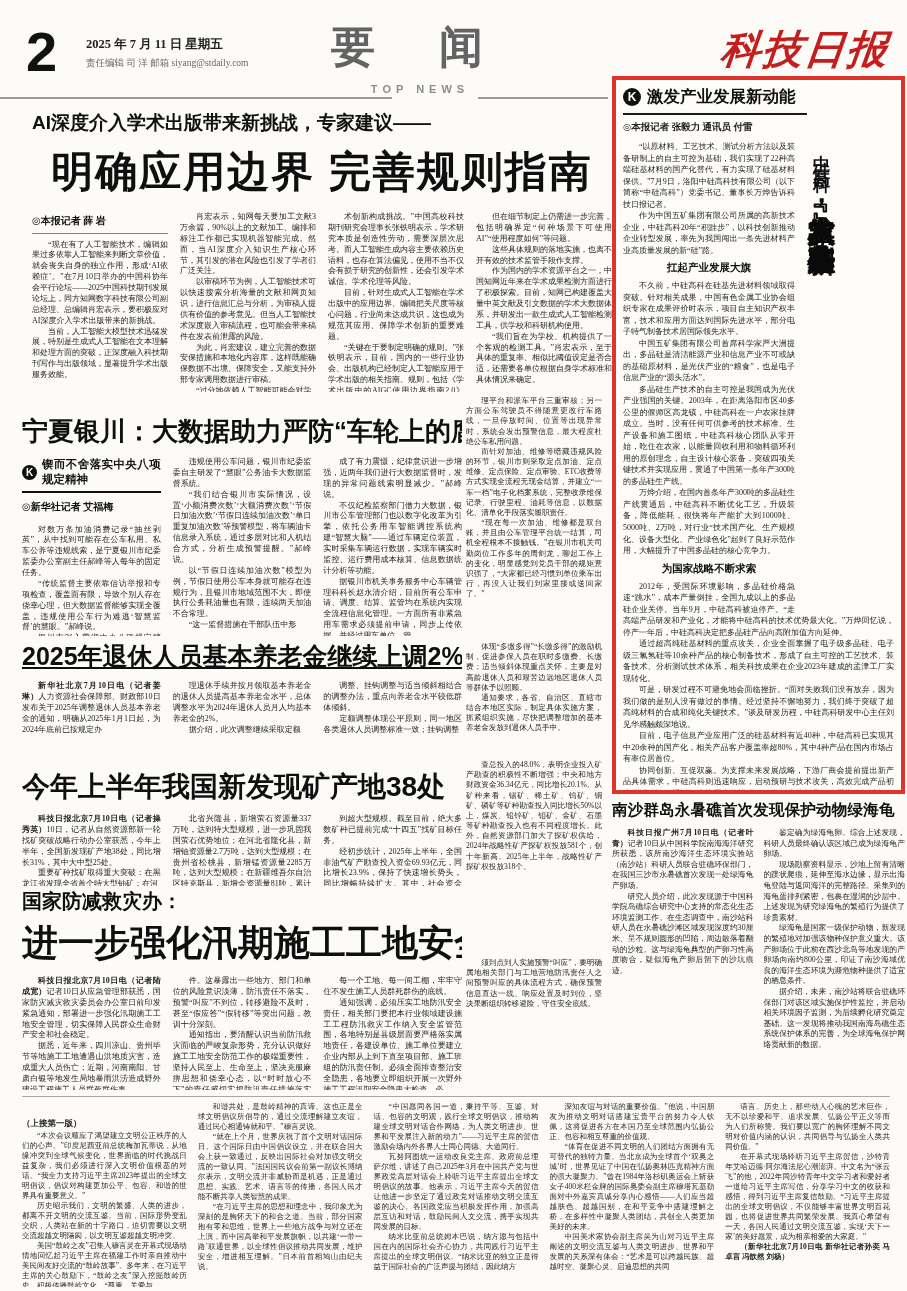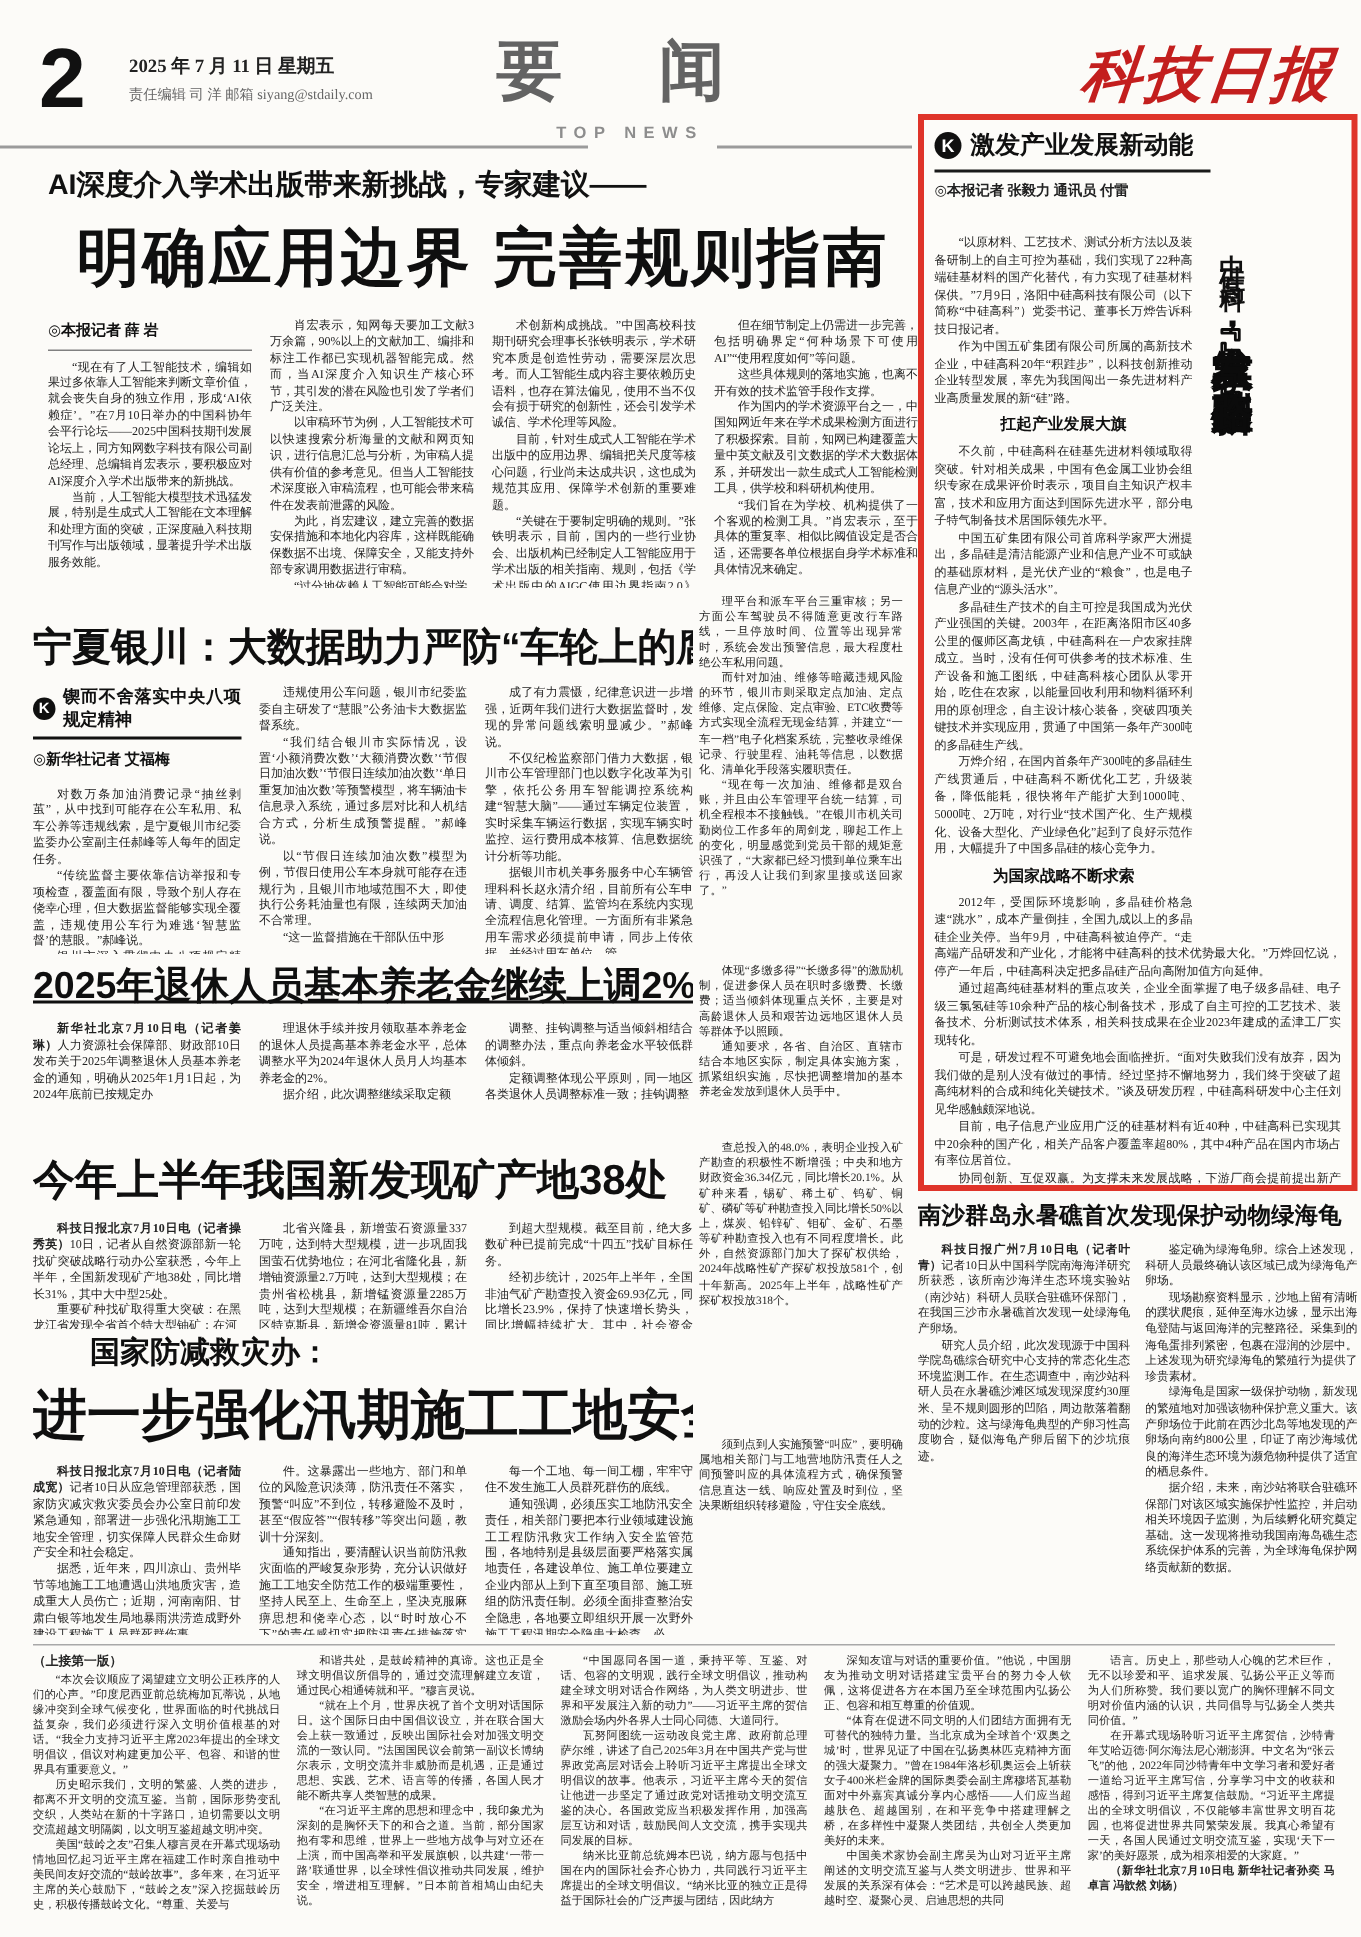--- a/index.html
+++ b/index.html
@@ -30,31 +30,31 @@
   .kicon{flex:0 0 auto;width:15px;height:15px;border-radius:50%;background:#101010;color:#fff;
          display:flex;align-items:center;justify-content:center;font:bold 10px "Liberation Sans",sans-serif;}
   .rail{position:absolute;width:136px;left:466px;text-align:justify;font-size:7.6px;line-height:1.34;color:#232323;overflow:hidden;}
   
   .redbox{position:absolute;left:612px;top:76px;width:293px;height:718px;border:4px solid #df342a;
           background:#fdfcf9;box-sizing:border-box;padding:6px 7px;overflow:hidden;}
   .si-kicker{display:flex;align-items:center;gap:6px;font:bold 16.5px "Liberation Sans",sans-serif;color:#101010;
              border-bottom:2.5px solid #1a1a1a;padding-bottom:5px;width:68%;}
   .si-kicon{flex:0 0 auto;width:18px;height:18px;border-radius:50%;background:#101010;color:#fff;
             display:flex;align-items:center;justify-content:center;font:bold 12px "Liberation Sans",sans-serif;}
-  .si-byline{font-size:9.5px;font-weight:bold;color:#222;margin:6px 0 22px;}
+  .si-byline{font-size:9.5px;font-weight:bold;color:#222;margin:6px 0 7px;}
   .si-flow{font-size:8px;line-height:1.44;text-align:justify;color:#242424;}
   .si-titles{float:right;width:92px;height:462px;margin:0 0 6px 7px;}
   .vt-inner{writing-mode:vertical-rl;height:100%;}
   .si-side{display:inline-block;font:bold 17px "Liberation Sans",sans-serif;letter-spacing:7px;color:#101010;margin-left:8px;}
   .si-big{display:inline-block;font:bold 28px "Liberation Sans",sans-serif;line-height:1.05;color:#0b0b0b;}
   .si-sub{font:bold 10.5px "Liberation Sans",sans-serif;text-align:center;margin:5px 0;text-indent:0;color:#101010;}
   
   .band{position:absolute;left:22px;top:1102px;width:868px;height:185px;display:flex;gap:11px;overflow:hidden;}
   .bcol{flex:1;min-width:0;text-align:justify;font-size:7.5px;line-height:1.33;color:#262626;}
-  .jumpnote{font-weight:bold;font-size:8.5px;text-indent:0;margin:0 0 2px;}
+  .jumpnote{font-weight:bold;font-size:8.5px;text-indent:0;margin:16px 0 2px;}
 </style>
 </head>
 <body>
 
 <div class="abs pagenum" style="left:26px;top:24px;">2</div>
 
 <div class="abs" style="left:86px;top:36px;">
   <div class="dateline">2025 年 7 月 11 日 星期五</div>
   <div class="editline">责任编辑 司 洋 邮箱 siyang@stdaily.com</div>
 </div>
@@ -166,21 +166,21 @@
         <p class="p">到超大型规模。截至目前，绝大多数矿种已提前完成“十四五”找矿目标任务。</p>
         <p class="p">经初步统计，2025年上半年，全国非油气矿产勘查投入资金69.93亿元，同比增长23.9%，保持了快速增长势头，同比增幅持续扩大。其中，社会资金33.59亿元，同比增长28.2%，占矿产勘</p>
       </div>
   </div>
 </div>
 <div class="rail" style="top:760px;height:192px;">
     <p class="p">查总投入的48.0%，表明企业投入矿产勘查的积极性不断增强；中央和地方财政资金36.34亿元，同比增长20.1%。从矿种来看，锡矿、稀土矿、钨矿、铜矿、磷矿等矿种勘查投入同比增长50%以上，煤炭、铅锌矿、钼矿、金矿、石墨等矿种勘查投入也有不同程度增长。此外，自然资源部门加大了探矿权供给，2024年战略性矿产探矿权投放581个，创十年新高。2025年上半年，战略性矿产探矿权投放318个。</p>
   </div>
 
 <div class="block" style="left:22px;top:888px;width:440px;height:202px;">
-  <div class="headline" style="font-size:20px;font-family:Liberation Sans, sans-serif;margin-left:38px;">国家防减救灾办：</div>
+  <div class="headline" style="font-size:20px;font-family:Liberation Sans, sans-serif;">国家防减救灾办：</div>
   <div class="headline" style="font-size:36px;margin-top:4px;">进一步强化汛期施工工地安全管理</div>
   <div class="cols" style="margin-top:8px;">
     <div class="col">
         <p class="p"><b>科技日报北京7月10日电（记者陆成宽）</b>记者10日从应急管理部获悉，国家防灾减灾救灾委员会办公室日前印发紧急通知，部署进一步强化汛期施工工地安全管理，切实保障人民群众生命财产安全和社会稳定。</p>
         <p class="p">据悉，近年来，四川凉山、贵州毕节等地施工工地遭遇山洪地质灾害，造成重大人员伤亡；近期，河南南阳、甘肃白银等地发生局地暴雨洪涝造成野外建设工程施工人员群死群伤事</p>
       </div>
     <div class="col">
         <p class="p">件。这暴露出一些地方、部门和单位的风险意识淡薄，防汛责任不落实，预警“叫应”不到位，转移避险不及时，甚至“假应答”“假转移”等突出问题，教训十分深刻。</p>
         <p class="p">通知指出，要清醒认识当前防汛救灾面临的严峻复杂形势，充分认识做好施工工地安全防范工作的极端重要性，坚持人民至上、生命至上，坚决克服麻痹思想和侥幸心态，以“时时放心不下”的责任感切实把防汛责任措施落实到</p>
       </div>

